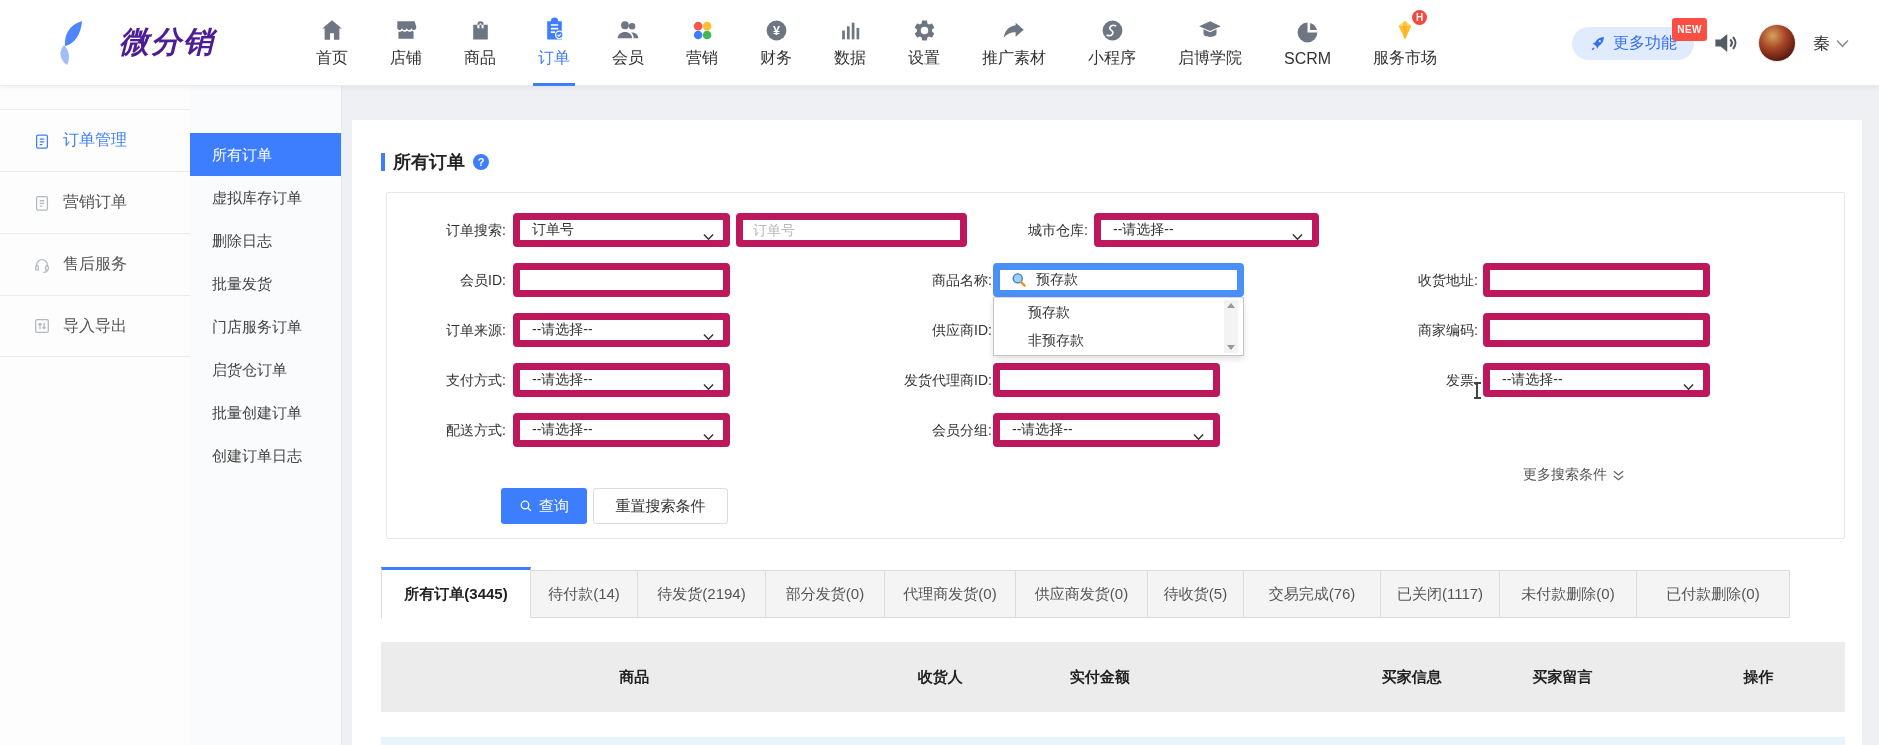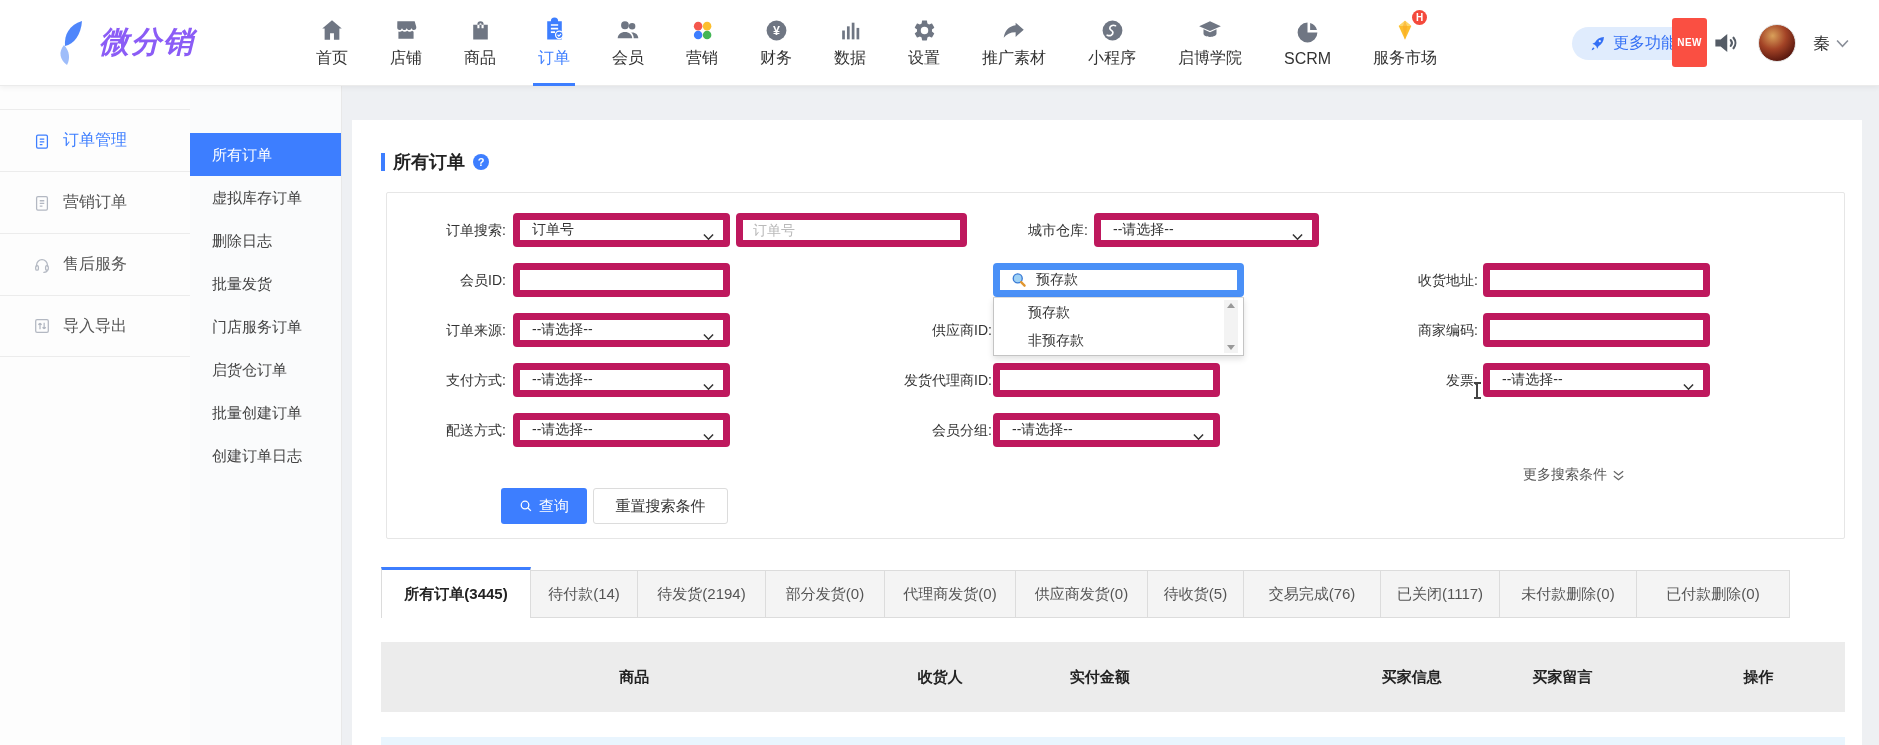--- a/index.html
+++ b/index.html
@@ -13,21 +13,21 @@
   
   .hdr {
     position:absolute; left:0; top:0; width:1879px; height:86px;
     background:#fff; border-bottom:1px solid #ebebeb;
     box-shadow:0 2px 5px rgba(0,0,0,.05);
     display:flex; align-items:center; z-index:20;
   }
   .logo { display:flex; align-items:center; margin-left:55px; width:200px; }
   .logo-text {
     font-size:30px; font-weight:bold; font-style:italic;
-    color:#8b5cf6; letter-spacing:2px; margin-left:4px;
+    color:#4c1d95; letter-spacing:2px; margin-left:24px;
   }
   .nav { display:flex; height:86px; margin-left:40px; }
   .nav-item {
     position:relative; display:flex; flex-direction:column;
     align-items:center; justify-content:center;
     padding:0 21px; height:86px; cursor:pointer;
   }
   .nav-ic { height:27px; display:flex; align-items:flex-end; }
   .nav-lb { font-size:16px; color:#333; margin-top:5px; white-space:nowrap; }
   .nav-item.active .nav-lb { color:#3d7eff; }
@@ -43,21 +43,21 @@
     align-items:center; justify-content:center;
   }
   .hdr-right { position:absolute; right:30px; top:0; height:86px; display:flex; align-items:center; gap:17px; }
   .pill {
     position:relative; height:33px; border-radius:17px; background:#e0ecfd;
     display:flex; align-items:center; gap:7px; padding:0 17px;
     color:#3470f5; font-size:16px; cursor:pointer; white-space:nowrap;
   }
   .badge-new {
     position:absolute; top:-9px; right:-13px; background:#fa4f42; color:#fff;
-    font-size:10px; font-weight:bold; padding:19px 5px; border-radius:3px; letter-spacing:.5px;
+    font-size:10px; font-weight:bold; padding:6px 5px; border-radius:3px; letter-spacing:.5px;
   }
   .avatar {
     width:38px; height:38px; border-radius:50%;
     background:radial-gradient(circle at 38% 30%, #d9a05a 0%, #a34326 40%, #5d1a10 75%, #3c100a 100%);
     border:1px solid #e3e3e3; cursor:pointer;
   }
   .uname { font-size:17px; color:#333; display:flex; align-items:center; gap:6px; cursor:pointer; }
   
   .sidebar {
     position:absolute; left:0; top:86px; bottom:0; width:226px;
@@ -412,20 +412,21 @@
       <span>--请选择--</span>
       <span class="chev">
           <svg width="11" height="8" viewBox="0 0 12 8">
             <path d="M1 1.2l5 5.3 5-5.3" stroke="#333" stroke-width="1.6" fill="none"></path>
           </svg>
         </span>
     </div>
 
     <div class="flabel" style="left:0;top:70px;width:119px">会员ID:</div>
     <input class="finput" style="left: 126px; top: 70px; width: 217px;">
+    <div class="flabel" style="left:418px;top:70px;width:187px">商品名称:</div>
     <div class="combobox" style="left:606px;top:70px;width:251px">
       <span>
           <svg width="18" height="18" viewBox="0 0 20 20">
             <circle cx="8.6" cy="8.2" r="5" fill="#9fd1f5" stroke="#3a7bd5" stroke-width="1.5"></circle>
             <path d="M12.4 12.3l3.8 4" stroke="#e0962f" stroke-width="2.6" stroke-linecap="round"></path>
           </svg>
         </span>
       <span>预存款</span>
     </div>
     <div class="flabel" style="left:900px;top:70px;width:191px">收货地址:</div>

